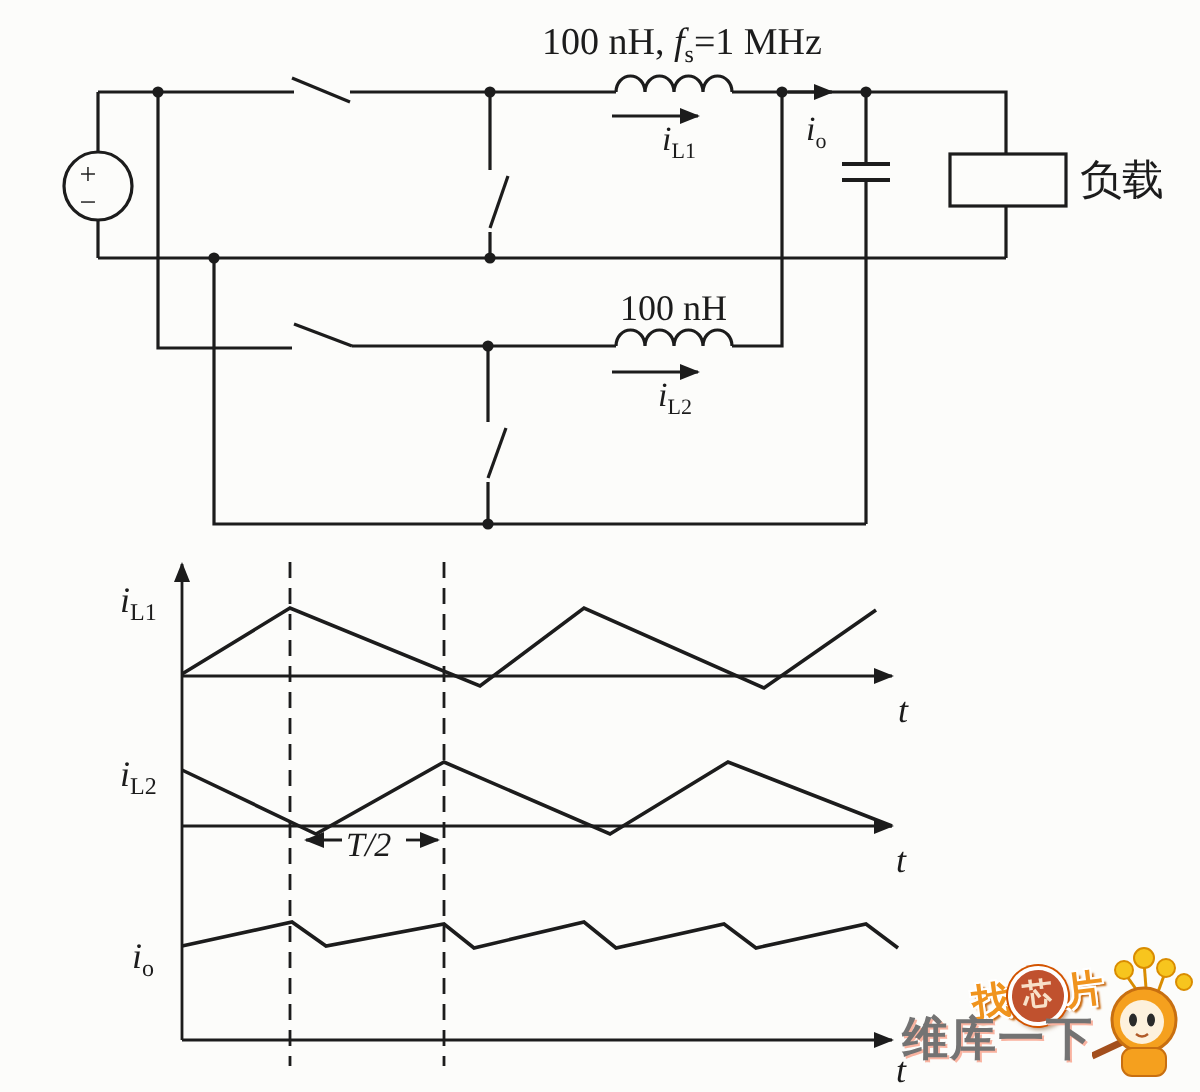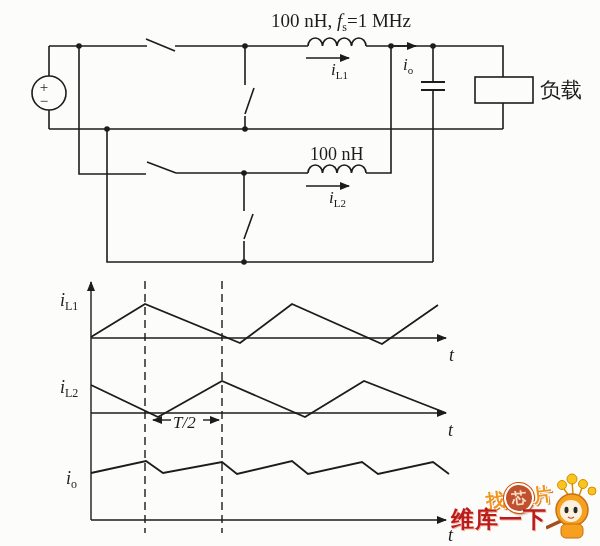--- a/index.html
+++ b/index.html
@@ -21,21 +21,21 @@
     font-size:19px;color:#f0941e;
     text-shadow:-1px -1px 0 #fff,1px -1px 0 #fff,-1px 1px 0 #fff,1px 1px 0 #fff,2px 2px 1px #c96a10;
   }
   .wm-badge{
     width:26px;height:26px;border-radius:50%;background:#c0512e;border:2px solid #ffffff;
     box-shadow:0 0 0 1px #d35400, 1px 2px 2px rgba(120,60,10,.5);
     color:#f8e0c8;font-size:15px;line-height:26px;text-align:center;margin:0 -1px;
   }
   .wm-brand{
     position:absolute;left:451px;top:504px;font-family:"Liberation Sans", sans-serif;
-    font-size:23px;font-weight:bold;color:#b91c1c;letter-spacing:1px;
+    font-size:23px;font-weight:bold;color:#737373;letter-spacing:1px;
     text-shadow:1px 1px 0 #f9b3a0;white-space:nowrap;
   }
   .wm-url{
     position:absolute;left:485px;top:527px;font-family:"Liberation Sans", sans-serif;
     font-size:16px;font-weight:bold;color:#53443c;letter-spacing:.5px;white-space:nowrap;margin-top:24px;
   }
   .wm-mascot{position:absolute;left:546px;top:464px;}
 </style>
 </head>
 <body>

